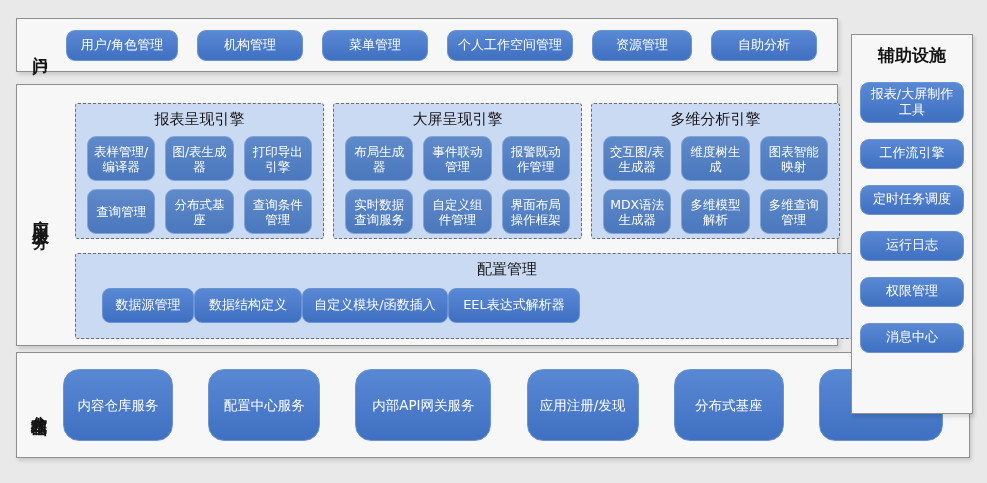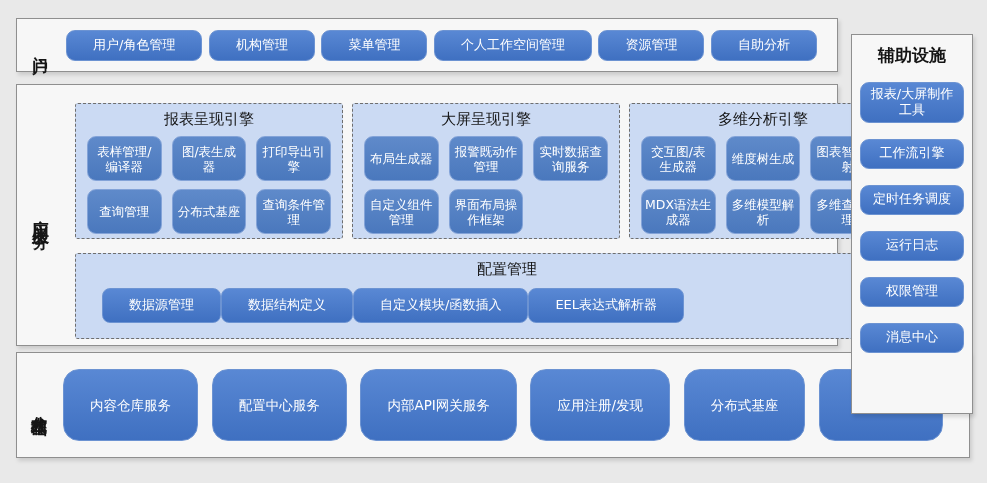--- a/index.html
+++ b/index.html
@@ -32,38 +32,38 @@
     background:linear-gradient(180deg,var(--button-fill-light,#5988d4),var(--button-fill,#3f70c1));
     border:1px solid var(--button-border,#6c93d2);
     border-radius:9px;
     color:var(--button-text,#fff);
     font-size:13px;
     line-height:1.25;
     display:flex;align-items:center;justify-content:center;
     text-align:center;
     box-sizing:border-box;
     cursor:pointer;
-    padding:2px 26px;
+    padding:2px 10px;
   }
   
   .portal{left:16px;top:18px;width:822px;height:54px;display:flex;align-items:center;}
   .portal .vlabel{font-size:16px;letter-spacing:3px;margin:0 6px 0 15px;}
   .portal .hrow{flex:1;display:flex;align-items:center;justify-content:space-between;padding:0 20px 0 12px;}
   .portal .btn{height:31px;}
   
   .app{left:16px;top:84px;width:822px;height:262px;}
   .app .vlabel{position:absolute;left:15px;top:50%;transform:translateY(-50%);font-size:17px;letter-spacing:4px;}
   .panels{position:absolute;left:58px;top:18px;display:flex;gap:9px;}
   .panel{
     background:var(--panel-fill,#cbdaf3);
     border:1px dashed var(--panel-border,#6e6e6e);
     border-radius:3px;
     box-sizing:border-box;
   }
-  .engine{width:268px;height:136px;}
+  .engine{width:249px;height:136px;}
   .panel-title{text-align:center;font-size:15px;color:#141414;margin-top:6px;}
   .grid{display:grid;grid-template-columns:repeat(3,1fr);gap:8px 10px;padding:7px 11px 0;}
   .sub-btn{
     height:45px;border-radius:9px;
     background:linear-gradient(180deg,var(--sub-button-fill-light,#5f8aca),var(--sub-button-fill,#4a78bd));
     border:1px solid var(--sub-button-border,#83a3d8);
     color:var(--button-text,#fff);
     font-size:12.5px;line-height:1.2;
     display:flex;align-items:center;justify-content:center;
     text-align:center;padding:5px 3px;box-sizing:border-box;
@@ -113,20 +113,21 @@
           <div class="sub-btn">查询管理</div>
           <div class="sub-btn">分布式基座</div>
           <div class="sub-btn">查询条件管理</div>
         </div>
       </div>
 
       <div class="panel engine">
         <div class="panel-title">大屏呈现引擎</div>
         <div class="grid">
           <div class="sub-btn">布局生成器</div>
+          <div class="sub-btn">事件联动管理</div>
           <div class="sub-btn">报警既动作管理</div>
           <div class="sub-btn">实时数据查询服务</div>
           <div class="sub-btn">自定义组件管理</div>
           <div class="sub-btn">界面布局操作框架</div>
         </div>
       </div>
 
       <div class="panel engine">
         <div class="panel-title">多维分析引擎</div>
         <div class="grid">

